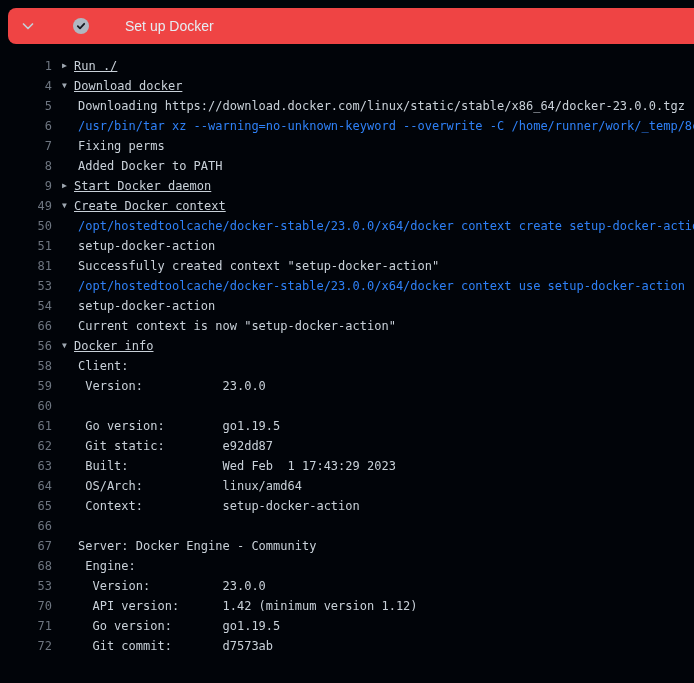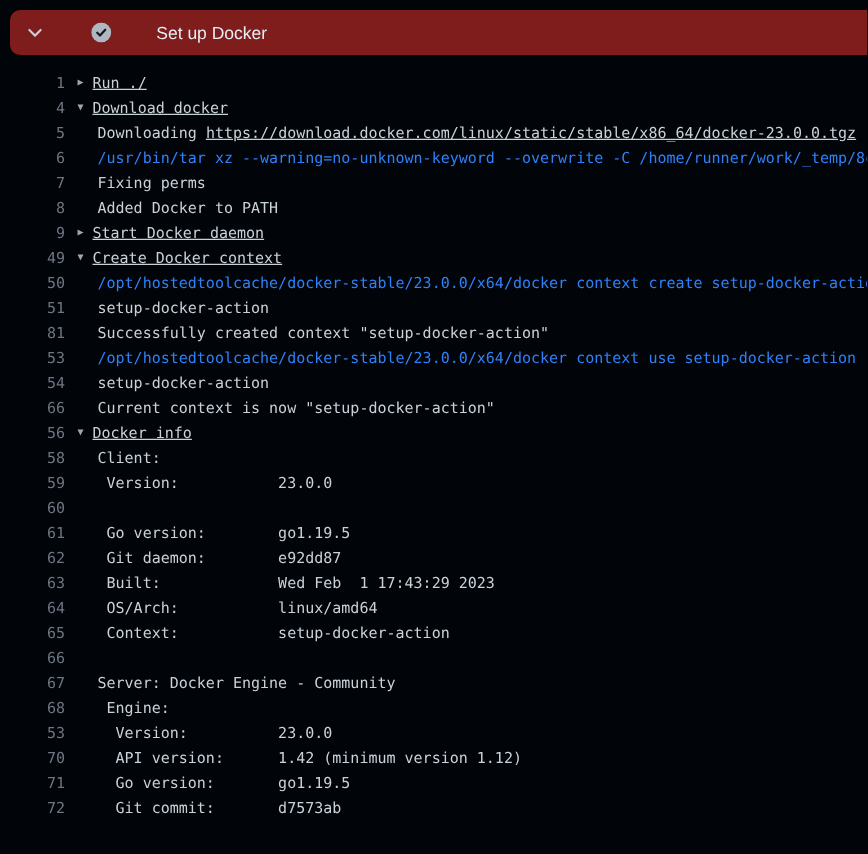--- a/index.html
+++ b/index.html
@@ -7,21 +7,21 @@
     margin: 0; padding: 0;
     width: 694px; height: 683px;
     background: #010409;
     overflow: hidden;
     font-family: "DejaVu Sans Mono", "Liberation Mono", monospace;
   }
   
   .step-header {
     margin: 8px 0 0 8px;
     height: 36px;
-    background: #7f1d1d;
+    background: #ef4444;
     border-radius: 8px 0 0 8px;
     display: flex;
     align-items: center;
     padding-left: 12px;
     cursor: pointer;
     gap: 23px;
   }
   .hdr-chevron {
     width: 16px; height: 16px;
     display: flex; align-items: center; justify-content: center;
@@ -78,21 +78,20 @@
     align-items: center;
   }
   .child-indent {
     flex: 0 0 16px;
     width: 16px;
   }
   .seg-plain  { color: #c9d1d9; }
   .seg-command { color: #2f81f7; }
   .seg-link {
     color: #c9d1d9;
-    text-decoration: underline;
     cursor: pointer;
   }
   .group-label { cursor: pointer; text-decoration: underline; }
 </style>
 </head>
 <body>
 
 <div class="step-header">
   <span class="hdr-chevron">
     <svg width="16" height="16" viewBox="0 0 16 16" fill="none">
@@ -122,21 +121,21 @@
       <div class="line"><span class="num">51</span><span class="content"><span class="child-indent"></span><span class="seg-plain">setup-docker-action</span></span></div>
       <div class="line"><span class="num">81</span><span class="content"><span class="child-indent"></span><span class="seg-plain">Successfully created context "setup-docker-action"</span></span></div>
       <div class="line"><span class="num">53</span><span class="content"><span class="child-indent"></span><span class="seg-command">/opt/hostedtoolcache/docker-stable/23.0.0/x64/docker context use setup-docker-action</span></span></div>
       <div class="line"><span class="num">54</span><span class="content"><span class="child-indent"></span><span class="seg-plain">setup-docker-action</span></span></div>
       <div class="line"><span class="num">66</span><span class="content"><span class="child-indent"></span><span class="seg-plain">Current context is now "setup-docker-action"</span></span></div>
       <div class="line"><span class="num">56</span><span class="content"><span class="arrow">▼</span><span class="seg-plain group-label">Docker info</span></span></div>
       <div class="line"><span class="num">58</span><span class="content"><span class="child-indent"></span><span class="seg-plain">Client:</span></span></div>
       <div class="line"><span class="num">59</span><span class="content"><span class="child-indent"></span><span class="seg-plain"> Version:           23.0.0</span></span></div>
       <div class="line"><span class="num">60</span><span class="content"><span class="child-indent"></span></span></div>
       <div class="line"><span class="num">61</span><span class="content"><span class="child-indent"></span><span class="seg-plain"> Go version:        go1.19.5</span></span></div>
-      <div class="line"><span class="num">62</span><span class="content"><span class="child-indent"></span><span class="seg-plain"> Git daemon:        e92dd87</span></span></div>
+      <div class="line"><span class="num">62</span><span class="content"><span class="child-indent"></span><span class="seg-plain"> Git static:        e92dd87</span></span></div>
       <div class="line"><span class="num">63</span><span class="content"><span class="child-indent"></span><span class="seg-plain"> Built:             Wed Feb  1 17:43:29 2023</span></span></div>
       <div class="line"><span class="num">64</span><span class="content"><span class="child-indent"></span><span class="seg-plain"> OS/Arch:           linux/amd64</span></span></div>
       <div class="line"><span class="num">65</span><span class="content"><span class="child-indent"></span><span class="seg-plain"> Context:           setup-docker-action</span></span></div>
       <div class="line"><span class="num">66</span><span class="content"><span class="child-indent"></span><span class="seg-plain"></span></span></div>
       <div class="line"><span class="num">67</span><span class="content"><span class="child-indent"></span><span class="seg-plain">Server: Docker Engine - Community</span></span></div>
       <div class="line"><span class="num">68</span><span class="content"><span class="child-indent"></span><span class="seg-plain"> Engine:</span></span></div>
       <div class="line"><span class="num">53</span><span class="content"><span class="child-indent"></span><span class="seg-plain">  Version:          23.0.0</span></span></div>
       <div class="line"><span class="num">70</span><span class="content"><span class="child-indent"></span><span class="seg-plain">  API version:      1.42 (minimum version 1.12)</span></span></div>
       <div class="line"><span class="num">71</span><span class="content"><span class="child-indent"></span><span class="seg-plain">  Go version:       go1.19.5</span></span></div>
       <div class="line"><span class="num">72</span><span class="content"><span class="child-indent"></span><span class="seg-plain">  Git commit:       d7573ab</span></span></div>

